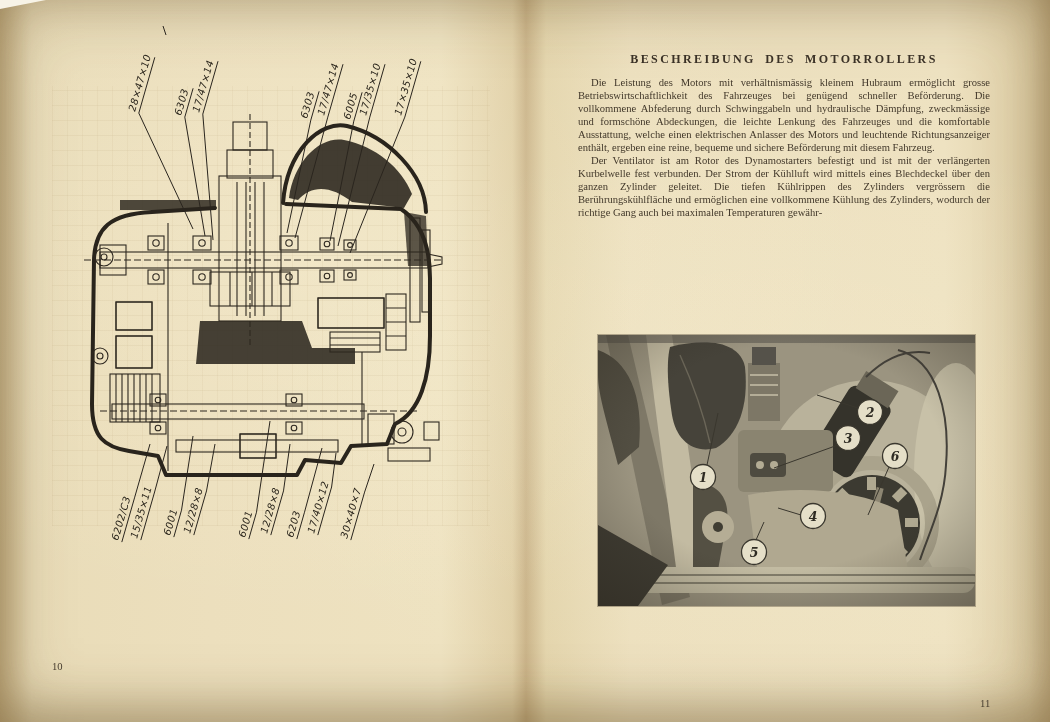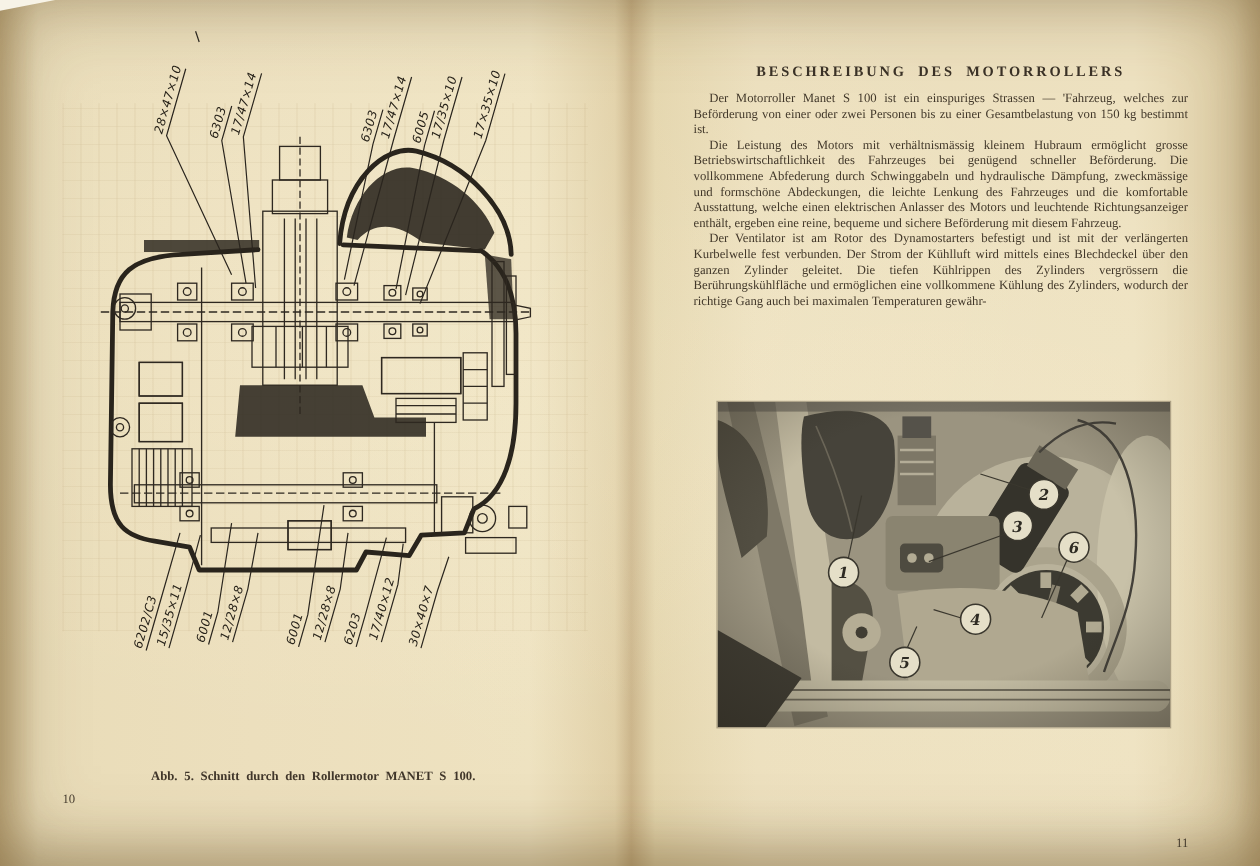--- a/index.html
+++ b/index.html
@@ -193,29 +193,27 @@
         <text class="dlabel" x="170" y="520" transform="rotate(-74 170 520)">6001</text>
         <text class="dlabel" x="190" y="518" transform="rotate(-74 190 518)">12/28×8</text>
         <text class="dlabel" x="245" y="522" transform="rotate(-74 245 522)">6001</text>
         <text class="dlabel" x="267" y="518" transform="rotate(-74 267 518)">12/28×8</text>
         <text class="dlabel" x="293" y="522" transform="rotate(-74 293 522)">6203</text>
         <text class="dlabel" x="314" y="518" transform="rotate(-74 314 518)">17/40×12</text>
         <text class="dlabel" x="347" y="523" transform="rotate(-74 347 523)">30×40×7</text>
       </g>
     </svg>
 
-    <div class="caption-left">Abb. 5. Schnitt durch den Rollermotor MANET S 100.</div>
     <div class="pagenum pn-left">10</div>
   </div>
 
   <div class="page page-right">
     <div class="heading">BESCHREIBUNG DES MOTORROLLERS</div>
 
     <div class="textblock">
-      <p>Der Motorroller Manet S 100 ist ein einspuriges Strassen — 'Fahrzeug, welches zur Beförderung von einer oder zwei Personen bis zu einer Gesamtbelastung von 150 kg bestimmt ist.</p>
       <p>Die Leistung des Motors mit verhältnismässig kleinem Hubraum ermöglicht grosse Betriebswirtschaftlichkeit des Fahrzeuges bei genügend schneller Beförderung. Die vollkommene Abfederung durch Schwinggabeln und hydraulische Dämpfung, zweckmässige und formschöne Abdeckungen, die leichte Lenkung des Fahrzeuges und die komfortable Ausstattung, welche einen elektrischen Anlasser des Motors und leuchtende Richtungsanzeiger enthält, ergeben eine reine, bequeme und sichere Beförderung mit diesem Fahrzeug.</p>
       <p>Der Ventilator ist am Rotor des Dynamostarters befestigt und ist mit der verlängerten Kurbelwelle fest verbunden. Der Strom der Kühlluft wird mittels eines Blechdeckel über den ganzen Zylinder geleitet. Die tiefen Kühlrippen des Zylinders vergrössern die Berührungskühlfläche und ermöglichen eine vollkommene Kühlung des Zylinders, wodurch der richtige Gang auch bei maximalen Temperaturen gewähr-</p>
     </div>
 
     <div class="photo">
       <svg width="377" height="271" viewBox="0 0 377 271">
         <defs>
           <radialGradient id="vign" cx="50%" cy="45%" r="75%">
             <stop offset="55%" stop-color="rgba(35,30,20,0)"></stop>
             <stop offset="100%" stop-color="rgba(35,30,20,0.38)"></stop>

